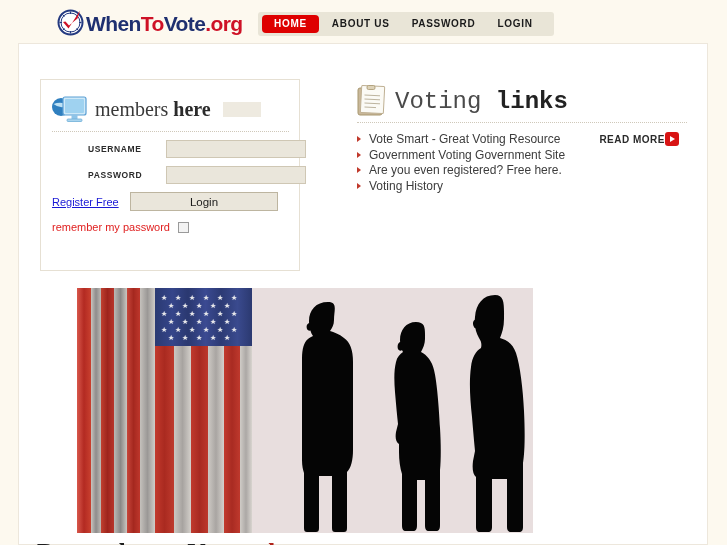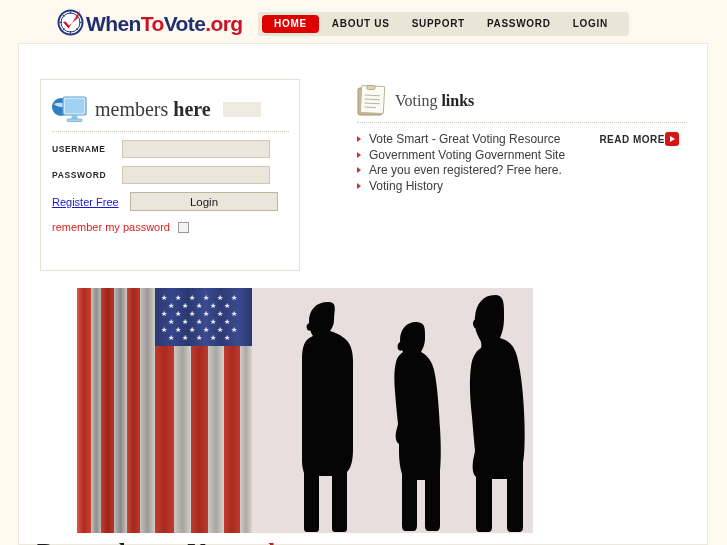--- a/index.html
+++ b/index.html
@@ -122,26 +122,27 @@
     margin-left: 12px;
     flex: 0 0 auto;
   }
 
   .form-row {
     display: flex;
     align-items: center;
     margin: 8px 0 0 11px;
   }
   .form-label {
-    width: 70px;
+    width: 78px;
     font-size: 8.5px;
     font-weight: bold;
     letter-spacing: 0.6px;
     color: #2B2B2B;
     flex: 0 0 auto;
+    margin-left: 36px;
   }
   .text-input {
     width: 148px; height: 18px;
     background: #EAE6DB;
     border: 1px solid #CFC7B4;
     box-sizing: border-box;
     padding: 0 3px;
     font-size: 10px;
     font-family: "Liberation Sans", sans-serif;
     color: #333;
@@ -198,22 +199,22 @@
     align-items: center;
     border-bottom: 1px dotted #CFC8B9;
   }
   #clipboard-icon {
     width: 30px; height: 32px;
     position: relative;
     flex: 0 0 auto;
     margin-right: 8px;
   }
   #voting-title {
-    font-family: Liberation Serif, serif;
-    font-size: 16px;
+    font-family: Liberation Mono, monospace;
+    font-size: 24px;
     color: #2E2E2E;
     white-space: nowrap;
   }
   #voting-title .thin { color: #4A4A4A; }
   #voting-title .bold { font-weight: bold; color: #222; }
 
   #voting-body {
     position: relative;
     margin-top: 9px;
   }
@@ -343,21 +344,20 @@
         </g>
         <path d="M6 13 L11.5 19.5 L23 1.5 L20.5 9.5 L12 16.5 L8.5 12.5 Z" fill="#CE1126"></path>
       </svg>
     </span>
     <span id="logo-text"><span class="lg-navy">When</span><span class="lg-red">To</span><span class="lg-navy">Vote</span><span class="lg-red">.org</span></span>
   </div>
 
   <nav id="navbar">
     <span class="nav-item active">HOME</span>
     <span class="nav-item">ABOUT US</span>
-    <span class="nav-item">SUPPORT</span>
     <span class="nav-item">PASSWORD</span>
     <span class="nav-item">LOGIN</span>
   </nav>
 </div>
 
 <div id="page">
 
   <section id="members-panel">
 
     <div id="members-head">

